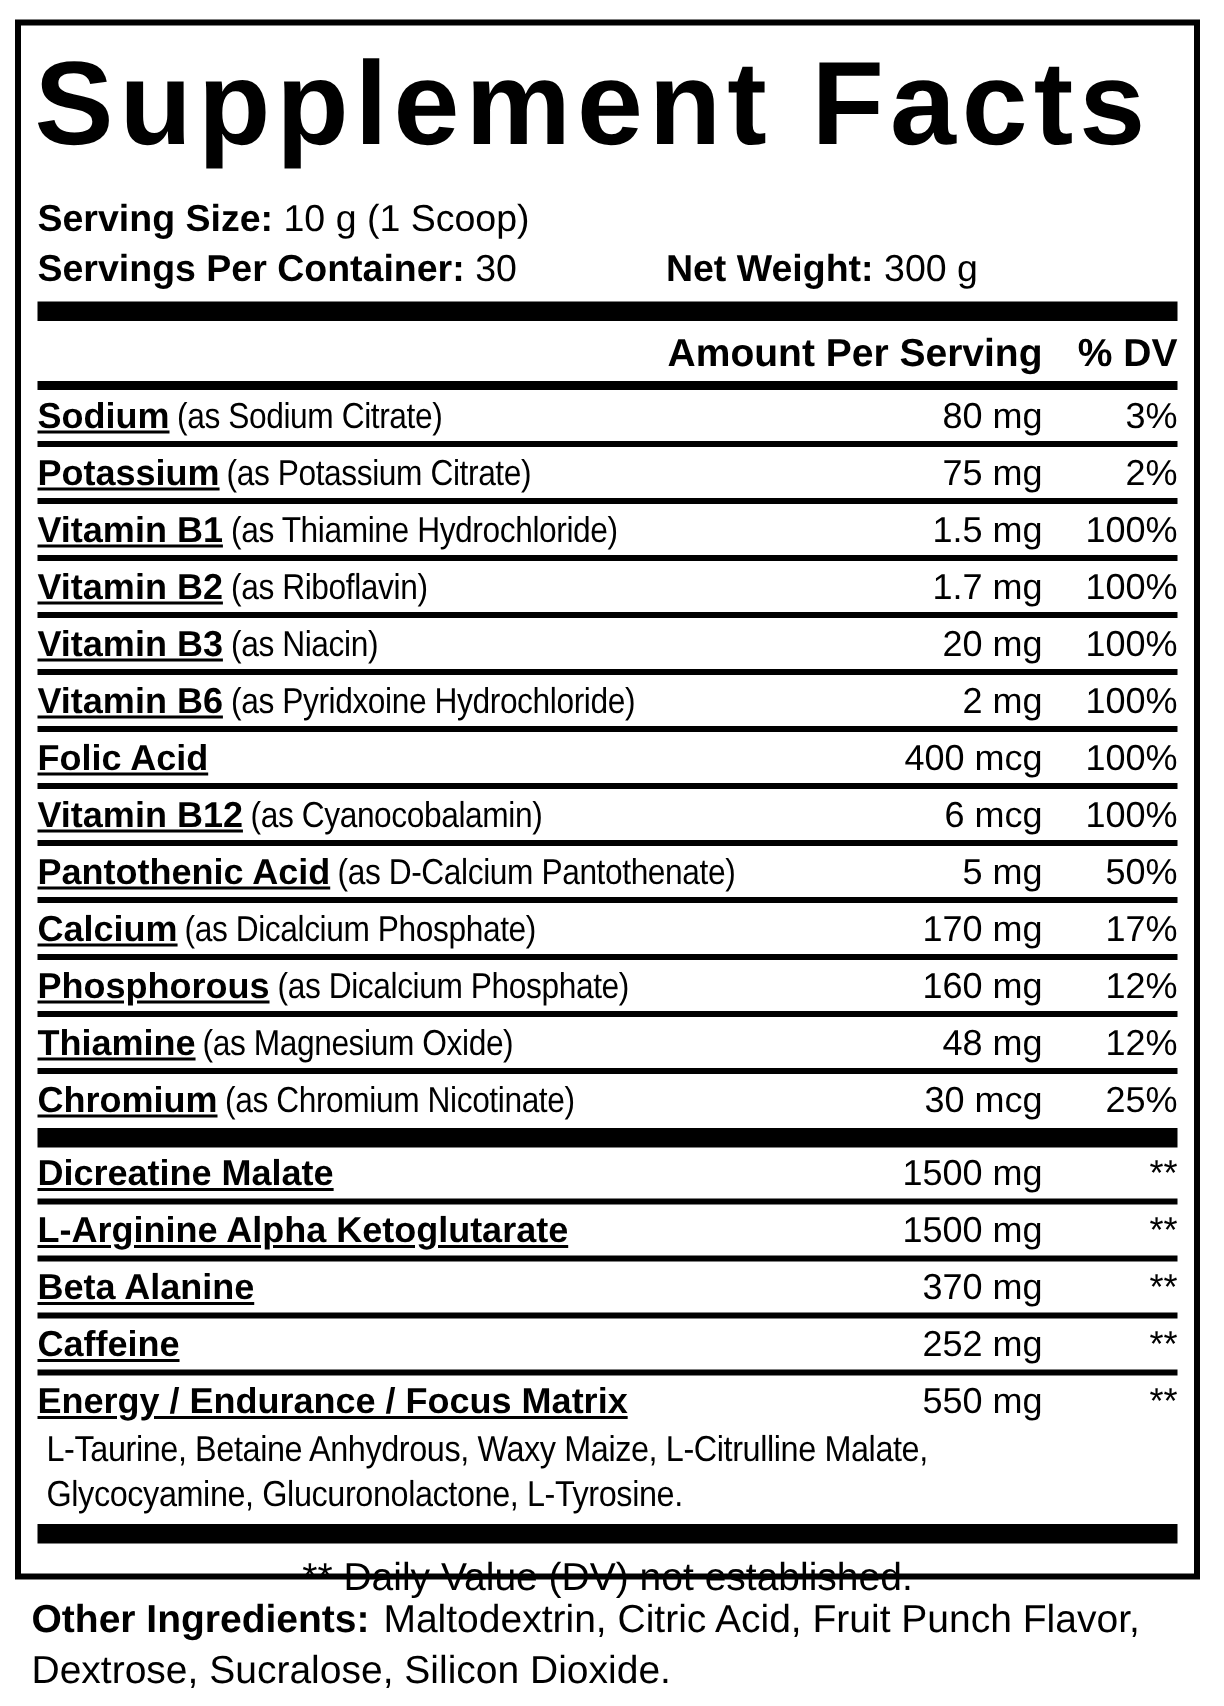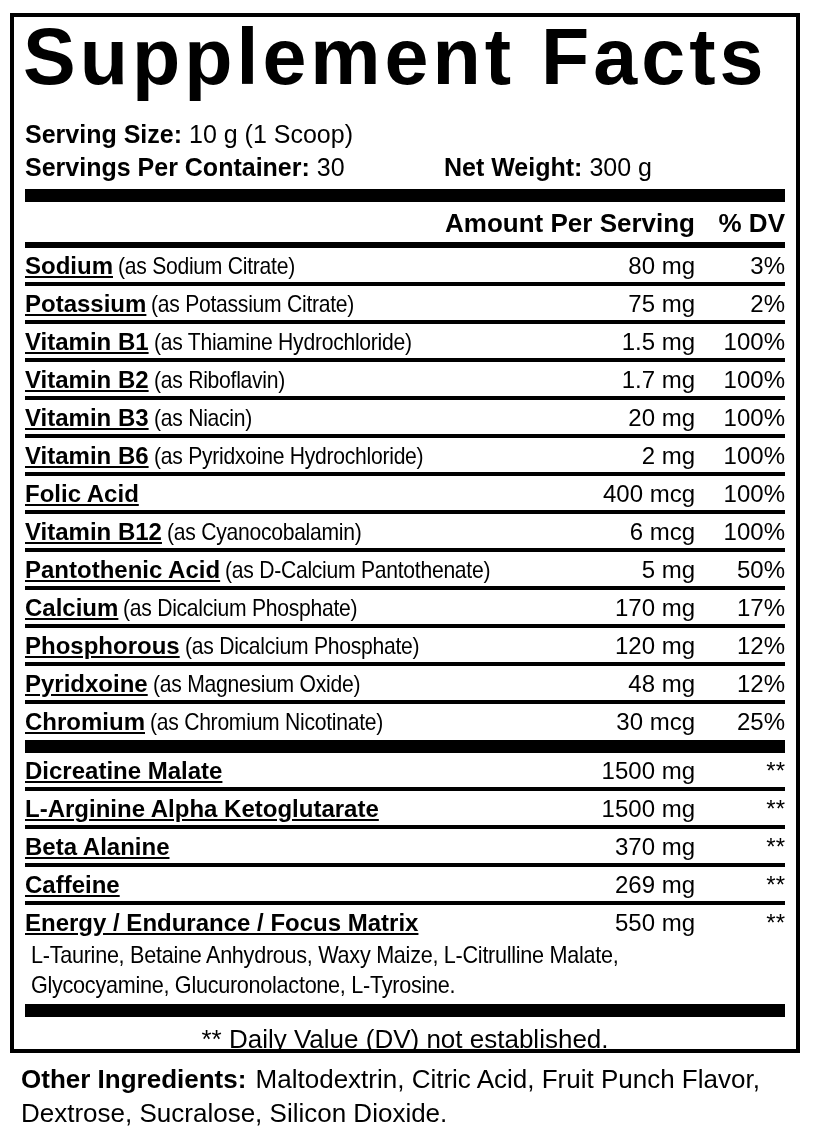--- a/index.html
+++ b/index.html
@@ -9,21 +9,21 @@
     font-family:"Liberation Sans", sans-serif;
     overflow:hidden;
   }
   .label {
     position:absolute; left:10px; top:13px;
     width:790px; height:1040px;
     border:4px solid #000; box-sizing:border-box;
     padding:0 11px; background:#fff;
   }
   .title {
-    margin:2px 0 0 -2px;
+    margin:14px 0 0 -2px;
     font-size:79px; font-weight:bold;
     letter-spacing:4px; line-height:76px;
     white-space:nowrap;
   }
   .serving-line { font-size:25px; line-height:31px; margin-top:24px; white-space:nowrap; }
   .serving-line.line2 { margin-top:2px; }
   .grp1 { display:inline-block; width:412px; }
   .b { font-weight:bold; }
   .v { margin-left:7px; }
   .bar { height:13px; background:#000; margin-top:6px; }
@@ -136,25 +136,25 @@
     <span class="amount">5 mg</span>
     <span class="dv">50%</span>
   </div>
   <div class="row">
     <span class="name"><span>Calcium</span><span class="as">(as Dicalcium Phosphate)</span></span>
     <span class="amount">170 mg</span>
     <span class="dv">17%</span>
   </div>
   <div class="row">
     <span class="name"><span>Phosphorous</span><span class="as">(as Dicalcium Phosphate)</span></span>
-    <span class="amount">120 mg</span>
+    <span class="amount">160 mg</span>
     <span class="dv">12%</span>
   </div>
   <div class="row">
-    <span class="name"><span>Pyridxoine</span><span class="as">(as Magnesium Oxide)</span></span>
+    <span class="name"><span>Thiamine</span><span class="as">(as Magnesium Oxide)</span></span>
     <span class="amount">48 mg</span>
     <span class="dv">12%</span>
   </div>
   <div class="row no-border">
     <span class="name"><span>Chromium</span><span class="as">(as Chromium Nicotinate)</span></span>
     <span class="amount">30 mcg</span>
     <span class="dv">25%</span>
   </div>
 
   <div class="bar tight"></div>
@@ -169,21 +169,21 @@
     <span class="amount">1500 mg</span>
     <span class="dv">**</span>
   </div>
   <div class="row">
     <span class="name">Beta Alanine</span>
     <span class="amount">370 mg</span>
     <span class="dv">**</span>
   </div>
   <div class="row">
     <span class="name">Caffeine</span>
-    <span class="amount">269 mg</span>
+    <span class="amount">252 mg</span>
     <span class="dv">**</span>
   </div>
 
   <div class="matrix-block">
     <div class="row no-border">
       <span class="name">Energy / Endurance / Focus Matrix</span>
       <span class="amount">550 mg</span>
       <span class="dv">**</span>
     </div>
     <div class="components">L-Taurine, Betaine Anhydrous, Waxy Maize, L-Citrulline Malate, Glycocyamine, Glucuronolactone, L-Tyrosine.</div>

